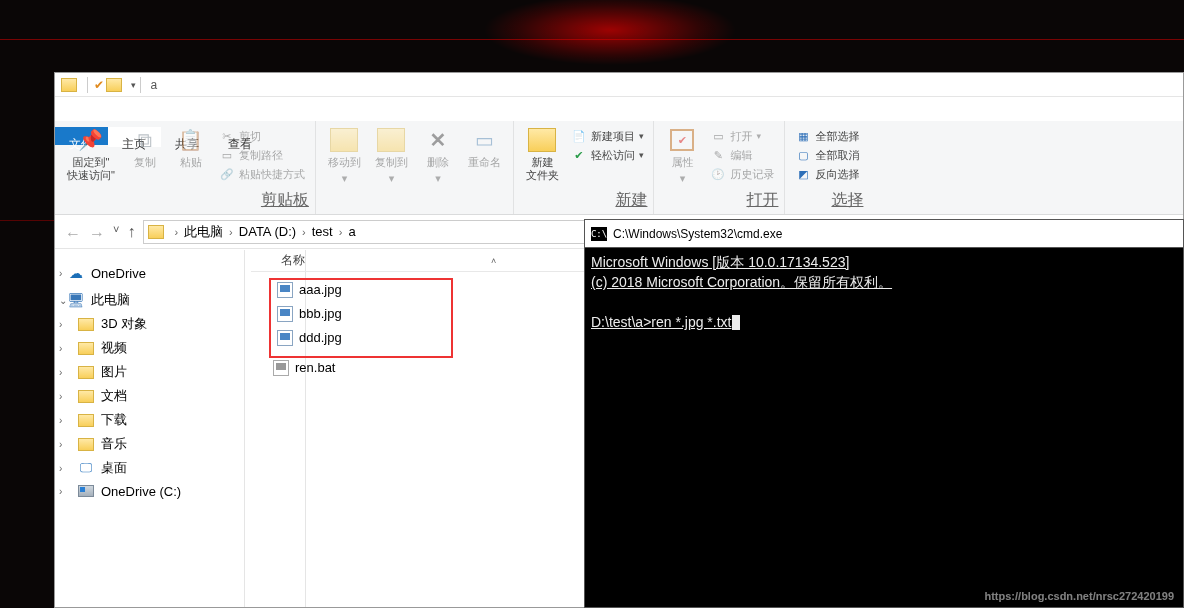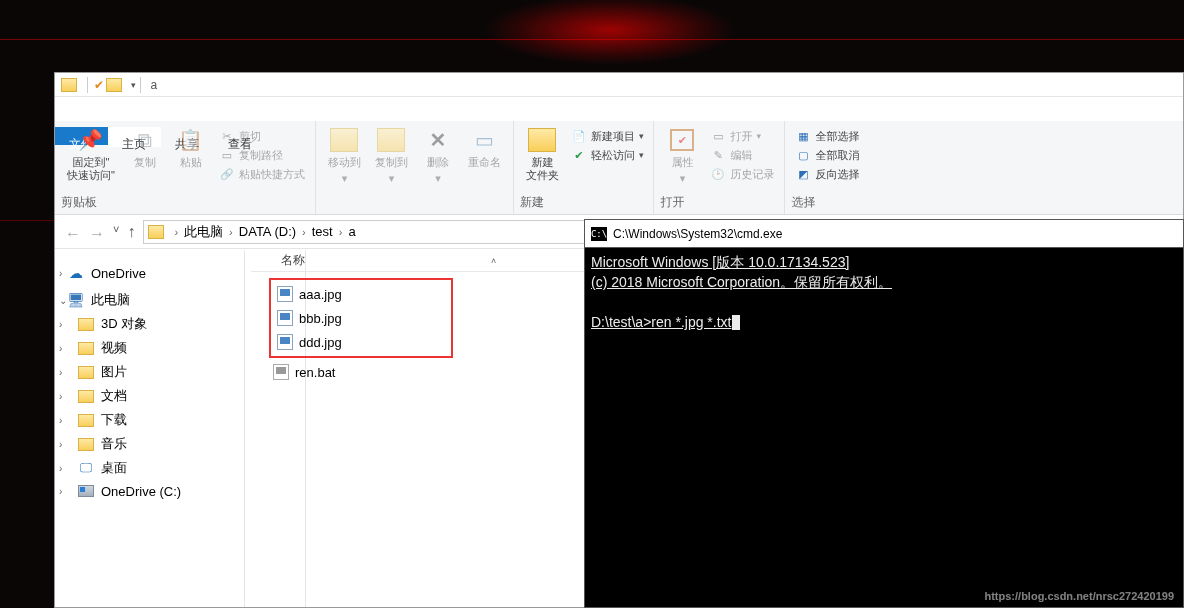--- a/index.html
+++ b/index.html
@@ -20,21 +20,21 @@
 .qat .title { margin-left:6px; color:#555;}
 
 .tabs { height: 24px; display: flex; background: #fff; }
 .tab { padding: 9px 14px; font-size: 12px; color: #333; border-right: 1px solid transparent; margin-top: 30px;}
 .tab.file { background: #1979ca; color: #fff; }
 .tab.active { background: #fff; border-bottom: 2px solid #fff; }
 
 .ribbon { height: 94px; background: #f5f6f7; border-bottom: 1px solid #dadbdc; display: flex; font-size: 12px; color:#444; }
 .ribgrp { border-right: 1px solid #e1e2e3; display:flex; flex-direction:column; justify-content:space-between; padding:4px 6px 1px;}
 .ribgrp .row { display:flex; align-items:flex-start; gap:2px; }
-.ribgrp .lbl { text-align:left; font-size:12px; color:#666; padding:2px 0;}
+.ribgrp .lbl { text-align:right; font-size:16px; color:#666; padding:2px 0;text-decoration:underline;}
 .bigbtn { display:flex; flex-direction:column; align-items:center; gap:3px; padding:2px 6px; min-width:44px; text-align:center;}
 .bigbtn .ic { width:28px; height:26px; display:flex; align-items:center; justify-content:center; font-size:20px;}
 .bigbtn span { font-size:11px; line-height:13px;}
 .smallbtn { display:flex; align-items:center; gap:4px; padding:1px 4px; font-size:11px; white-space:nowrap;}
 .smallbtn .ic { width:16px; height:16px; display:flex; align-items:center; justify-content:center;}
 .stack { display:flex; flex-direction:column; gap:1px; padding-top:2px;}
 .disabled { opacity:0.45; }
 .caret-d { font-size:9px; color:#555;}
 
 
@@ -61,21 +61,21 @@
 .side .pc{color:#3a78b8;font-size:14px;}
 .side .cloud{color:#1b6fb8;font-size:14px;}
 .side .drive{width:16px;height:12px;background:linear-gradient(#cfd7de,#a5b0bb);border:1px solid #7c8a99;position:relative;}
 .side .drive.win::after{content:"";position:absolute;left:1px;top:1px;width:5px;height:5px;background:#2a7fd4;}
 
 .main { flex:1; position:relative;}
 .colhead { height:22px; border-bottom:1px solid #e8e8e8; display:flex; align-items:center; font-size:12px; color:#444; padding-left:30px;}
 .colhead .c1{width:150px;}
 .filelist { padding:6px 0 0 18px;}
 .redbox { border:2px solid #e33; padding:2px 4px 2px 2px; width:184px;}
-.frow { display:flex; align-items:center; gap:6px; height:24px; font-size:13px; padding-left:4px;}
+.frow { display:flex; align-items:flex-start; gap:6px; height:24px; font-size:13px; padding-left:4px;}
 .frow .fic{width:16px;height:16px;border:1px solid #8aa5c2;background:#fff;position:relative;}
 .frow .fic::after{content:"";position:absolute;left:2px;top:2px;right:2px;height:7px;background:#4a86c5;}
 .frow.bat .fic{border:1px solid #aaa;}
 .frow.bat .fic::after{background:#999;}
 .outbox { margin-top:2px;}
 
 .splitter { position:absolute; left:247px; top:0; bottom:0; width:6px; display:flex; justify-content:center;}
 .splitter::before{content:"";width:1px;background:#e5e5e5;height:100%;}
 
 

